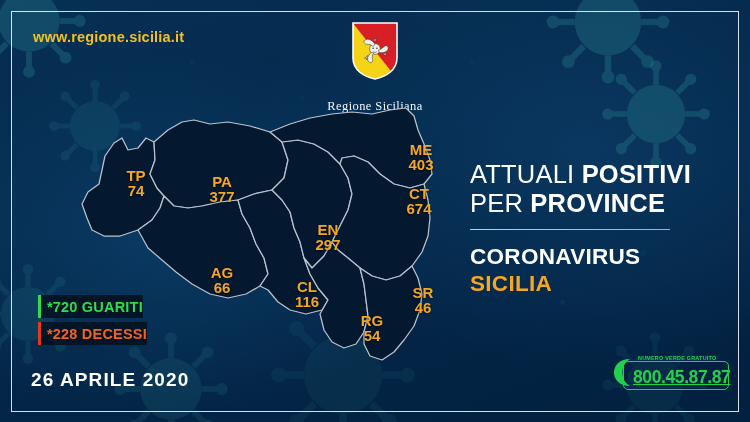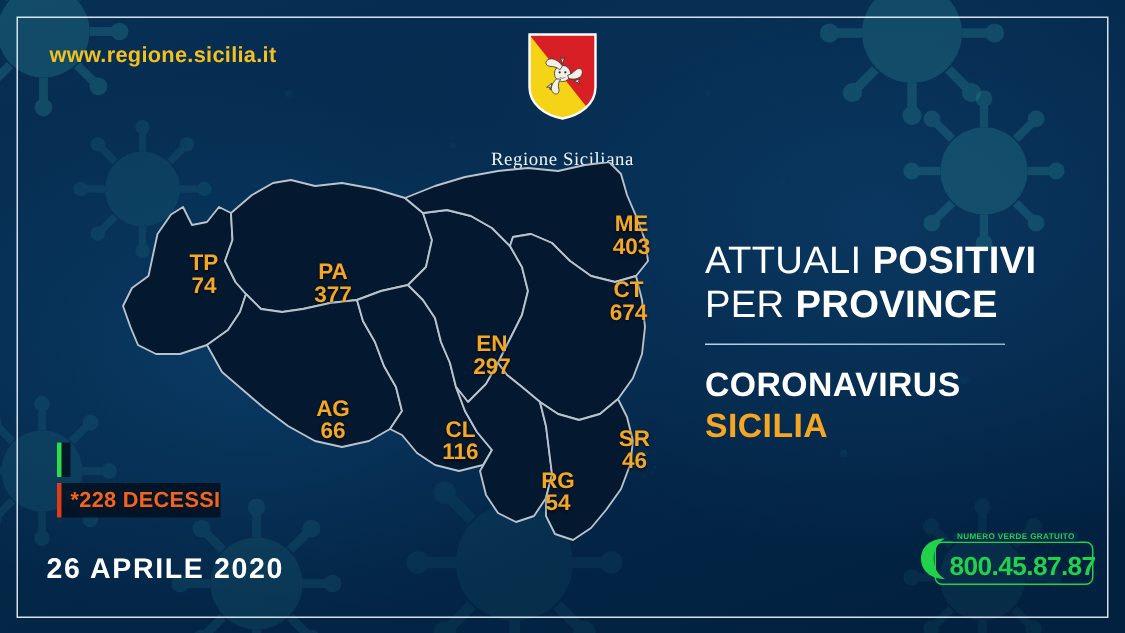--- a/index.html
+++ b/index.html
@@ -86,21 +86,21 @@
     position:absolute;left:16px;top:5px;right:0;bottom:0;
     border:1.6px solid #22d14a;border-radius:5px;
   }
   .phone-cap{
     position:absolute;left:28px;top:-1px;padding:0 3px;
     background:#062a4a;color:#22d14a;font-size:5.4px;font-weight:bold;
     letter-spacing:.25px;white-space:nowrap;z-index:3;
   }
   .phone-num{
     position:absolute;left:26px;top:11px;color:#22d14a;
-    font-size:17.5px;font-weight:bold;letter-spacing:-.4px;z-index:2;
+    font-size:17.5px;font-weight:bold;letter-spacing:-.4px;z-index:2;text-decoration:underline;
   }
   .handset{position:absolute;left:4px;top:1px;width:24px;height:31px;z-index:4;}
 </style>
 </head>
 <body>
 
 <div class="stage">
 
   <div class="virus" style="left:-30px;top:-38px;width:118px;height:118px;">
     <svg viewBox="0 0 100 100">
@@ -417,20 +417,21 @@
     </div>
   </div>
   <div class="rule"></div>
   <div class="sub">
     <div class="c1">CORONAVIRUS</div>
     <div class="c2">SICILIA</div>
   </div>
 
   <div class="stat" id="stat-recovered">
     <span class="bar" style="background:#2bde4a;"></span>
+    <span class="txt" style="color:#2bde4a;">*720 GUARITI</span>
   </div>
   <div class="stat" id="stat-deaths">
     <span class="bar" style="background:#e03a17;"></span>
     <span class="txt" style="color:#f4631c;">*228 DECESSI</span>
   </div>
 
   <div class="date">26 APRILE 2020</div>
 
   <div class="phone">
     <div class="phone-border"></div>

